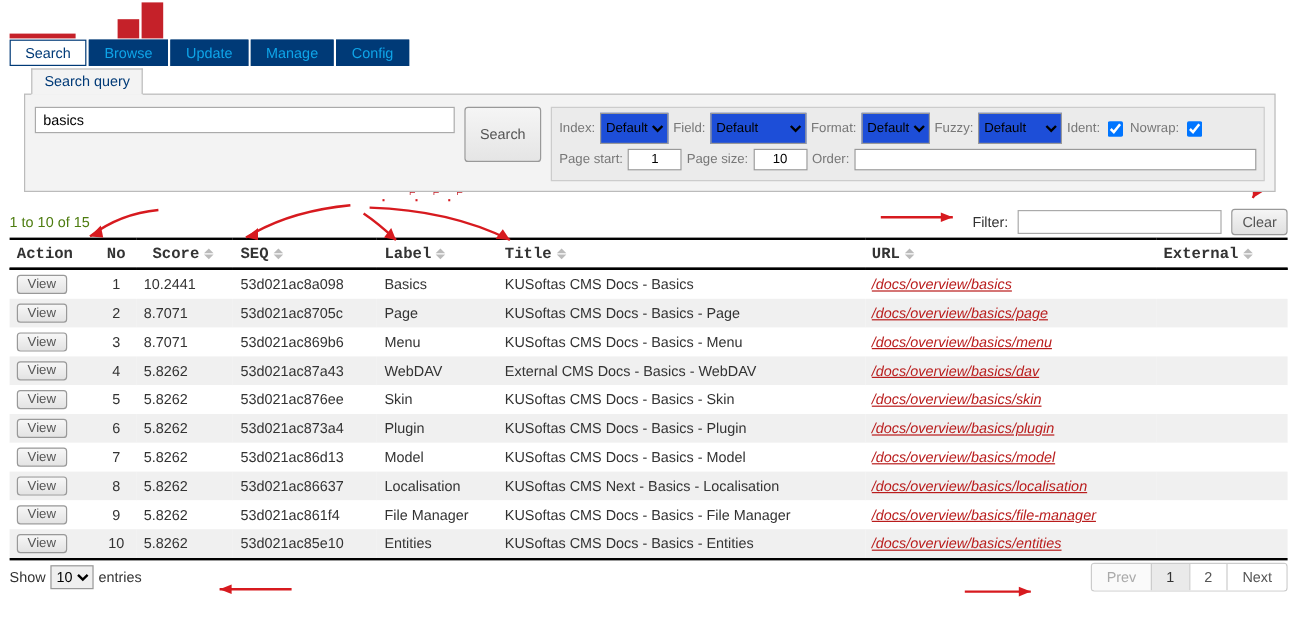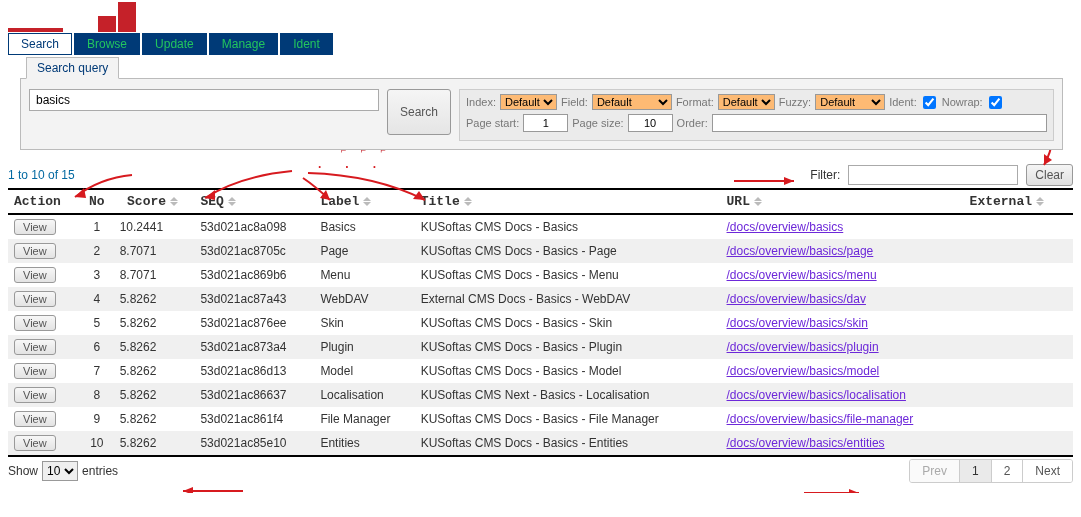--- a/index.html
+++ b/index.html
@@ -40,21 +40,21 @@
   }
 
   
   .nav {
     display: flex;
     gap: 2px;
     margin-bottom: 2px;
   }
   .nav .tab {
     background: #003a77;
-    color: #22c55e;
+    color: #0ea5e9;
     border: 1px solid #003a77;
     padding: 3px 12px;
     font-size: 12px;
     cursor: pointer;
   }
   .nav .tab.active {
     background: #fff;
     color: #003a77;
     border: 1px solid #003a77;
   }
@@ -124,22 +124,22 @@
     display: flex;
     align-items: center;
     gap: 4px;
     flex-wrap: nowrap;
     margin-bottom: 4px;
   }
   .panel .right label { white-space: nowrap; text-align: center; }
   .panel .right select {
     font-size: 11px;
     border: 1px solid #999;
-    background: #fdba74;
-    height: 16px;
+    background: #1d4ed8;
+    height: 26px;
   }
   .panel .right input[type=text] {
     font-size: 11px;
     border: 1px solid #999;
     background: #fff;
     height: 18px;
     padding: 0 4px;
   }
   .panel .right input[type=checkbox] {
     margin: 0 2px;
@@ -156,21 +156,21 @@
   
   .results-top {
     display: flex;
     align-items: center;
     margin-top: 14px;
     gap: 8px;
   }
   .results-top .count {
     flex: 0 0 auto;
     font-size: 12px;
-    color: #0369a1;
+    color: #4d7c0f;
   }
   .results-top .spacer { flex: 1; }
   .results-top .filter-label { font-size: 12px; color: #333; }
   .results-top input[type=text] {
     width: 170px;
     height: 20px;
     border: 1px solid #aaa;
     padding: 1px 4px;
     font-size: 12px;
   }
@@ -238,22 +238,23 @@
     display: inline-block;
     border: 1px solid #999;
     background: linear-gradient(#f7f7f7,#e3e3e3);
     color: #555;
     font-size: 11px;
     padding: 1px 8px;
     border-radius: 3px;
     cursor: pointer;
   }
   .url-link {
-    color: #6d28d9;
+    color: #b91c1c;
     text-decoration: underline;
+    font-style: italic;
     cursor: pointer;
   }
 
   
   .bottom {
     display: flex;
     align-items: center;
     border-top: 2px solid #000;
     padding-top: 2px;
     margin-top: 0;
@@ -300,21 +301,21 @@
   <div class="bar"></div>
     <div class="sq1"></div>
     <div class="sq2"></div>
 </div>
 
 <div class="nav" id="nav">
     <div class="tab active">Search</div>
     <div class="tab">Browse</div>
     <div class="tab">Update</div>
     <div class="tab">Manage</div>
-    <div class="tab">Ident</div>
+    <div class="tab">Config</div>
   </div>
 
 <div class="panel-wrap">
   <div class="panel-tab">Search query</div>
   <div class="panel">
     <div class="left">
       <input type="text" value="basics" style="">
     </div>
     <div class="btnwrap">
       <button>Search</button>

